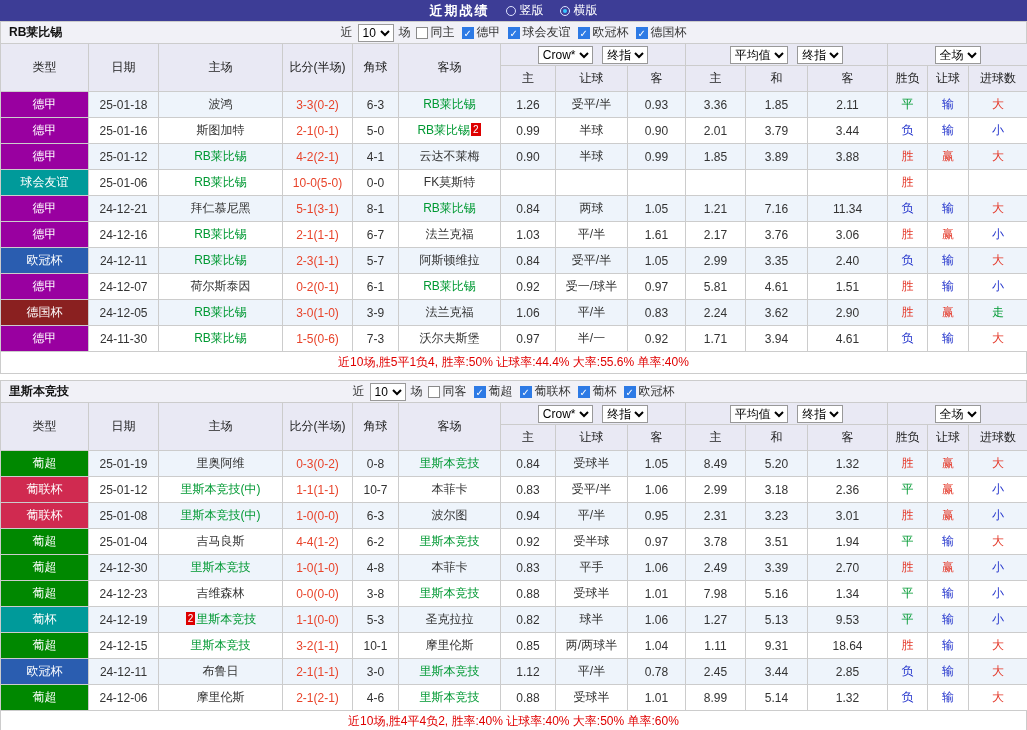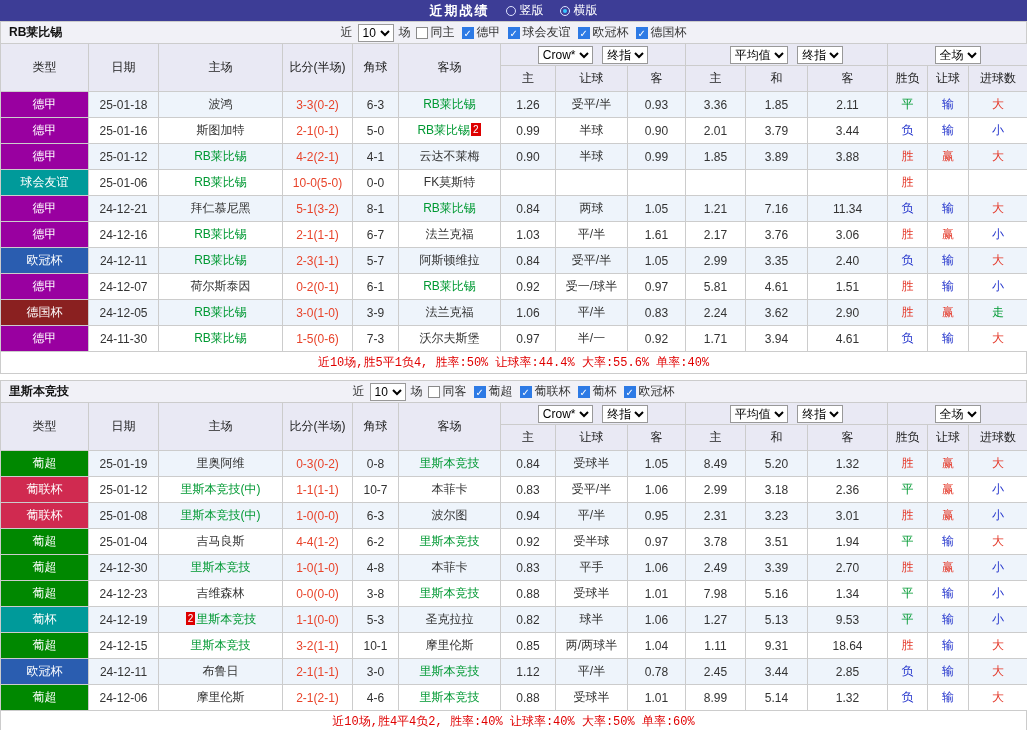--- a/index.html
+++ b/index.html
@@ -67,21 +67,20 @@
   .card {
     display:none; background:var(--card,#dd0000); color:#fff;
     font-size:10px; line-height:13px; padding:0 2px; margin:0 1px;
     vertical-align:1px;
   }
   .card.show { display:inline-block; }
   .summary {
     height:22px; border:1px solid #ccc; border-top:none;
     display:flex; align-items:center; justify-content:center;
     color:var(--summary,#e00000);
-    font-family:Liberation Mono, monospace;
   }
   .gap { height:6px; }
 </style>
 </head>
 <body>
 
 <div class="topbar">
   <span class="title">近期战绩</span>
   <span class="radio">
     <span class="dot"></span>
@@ -238,21 +237,21 @@
     <td class="num"></td>
     <td class="num"></td>
     <td class="res" style="color: rgb(228, 57, 42);">胜</td>
     <td class="res"></td>
     <td class="res"></td>
   </tr>
       <tr class="match-row alt">
     <td class="league" style="background: rgb(153, 0, 160);">德甲</td>
     <td class="date">24-12-21</td>
     <td class="team-cell"><span class="tn">拜仁慕尼黑</span></td>
-    <td><span class="score">5-1(3-2)</span></td>
+    <td><span class="score">5-1(3-1)</span></td>
     <td>8-1</td>
     <td class="team-cell"><span class="tn hl">RB莱比锡</span></td>
     <td class="num">0.84</td>
     <td class="num">两球</td>
     <td class="num">1.05</td>
     <td class="num">1.21</td>
     <td class="num">7.16</td>
     <td class="num">11.34</td>
     <td class="res" style="color: rgb(34, 51, 204);">负</td>
     <td class="res" style="color: rgb(34, 51, 204);">输</td>

